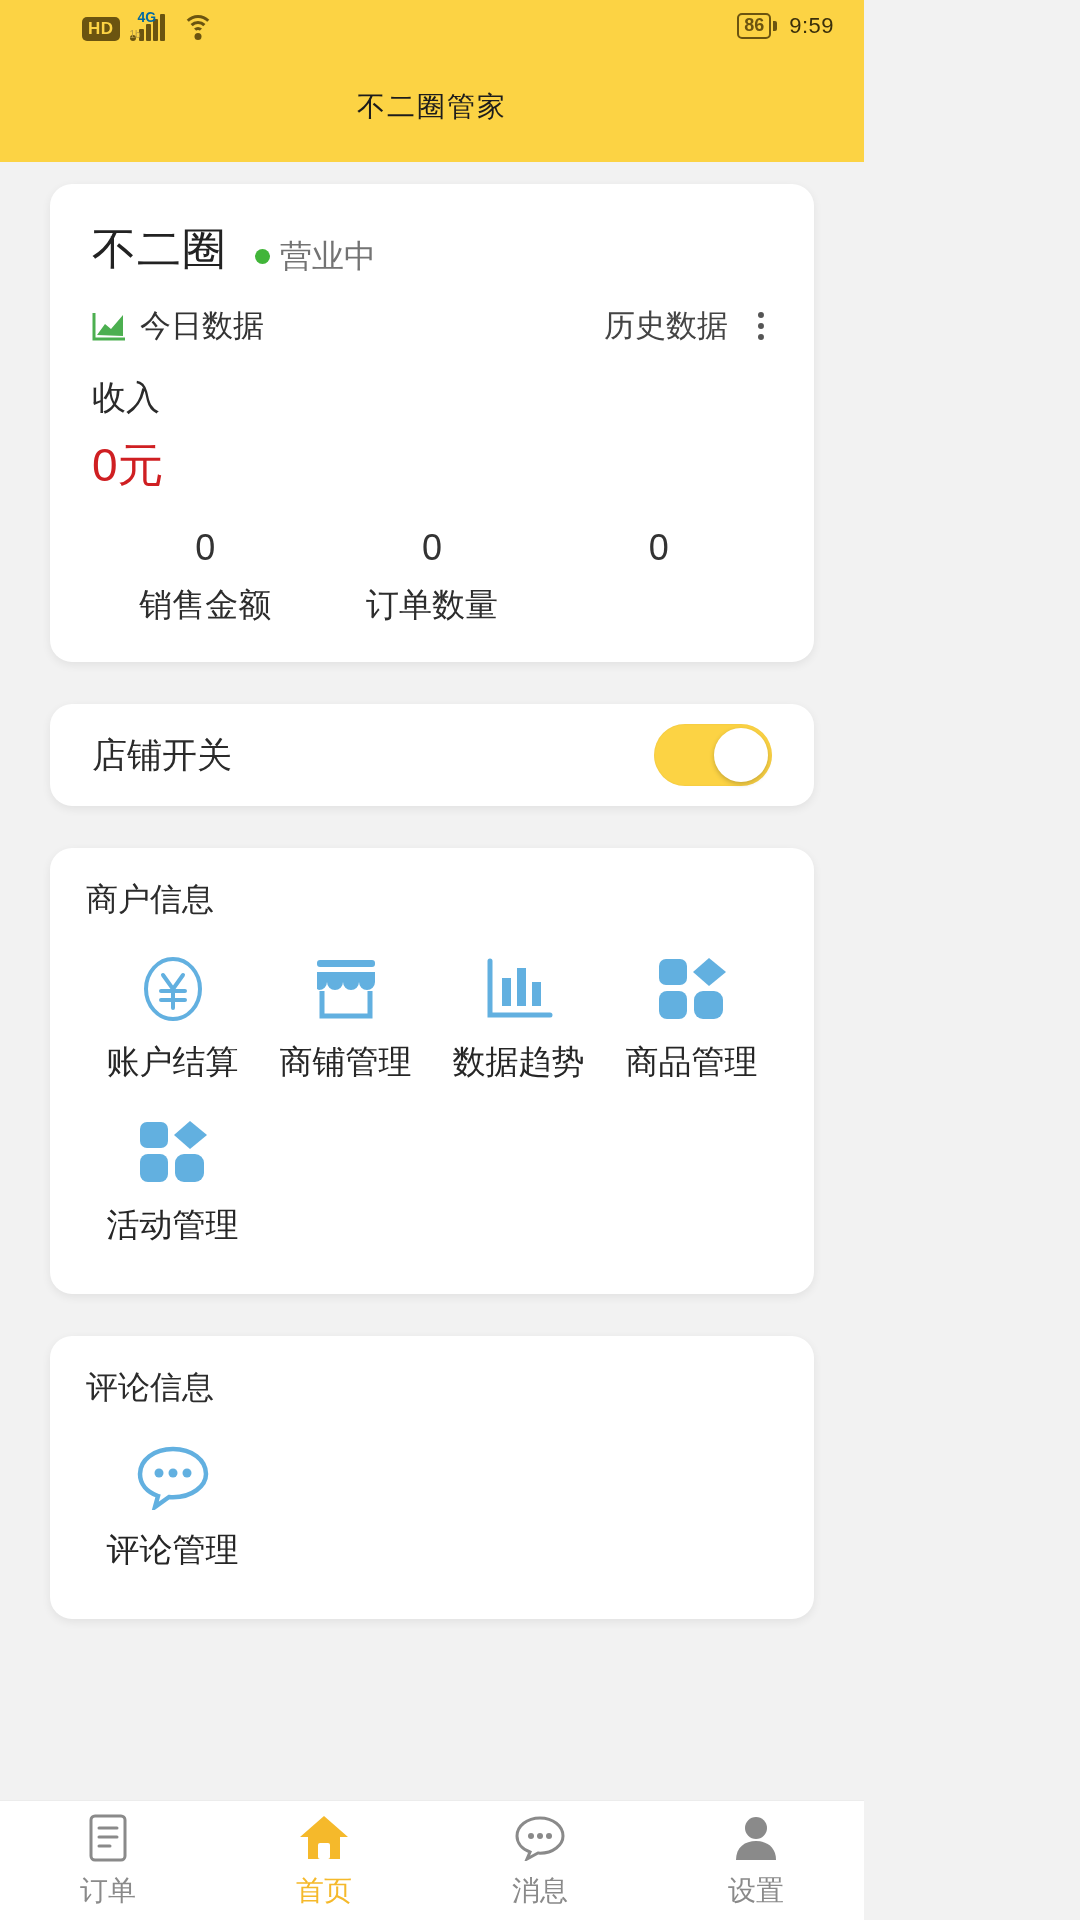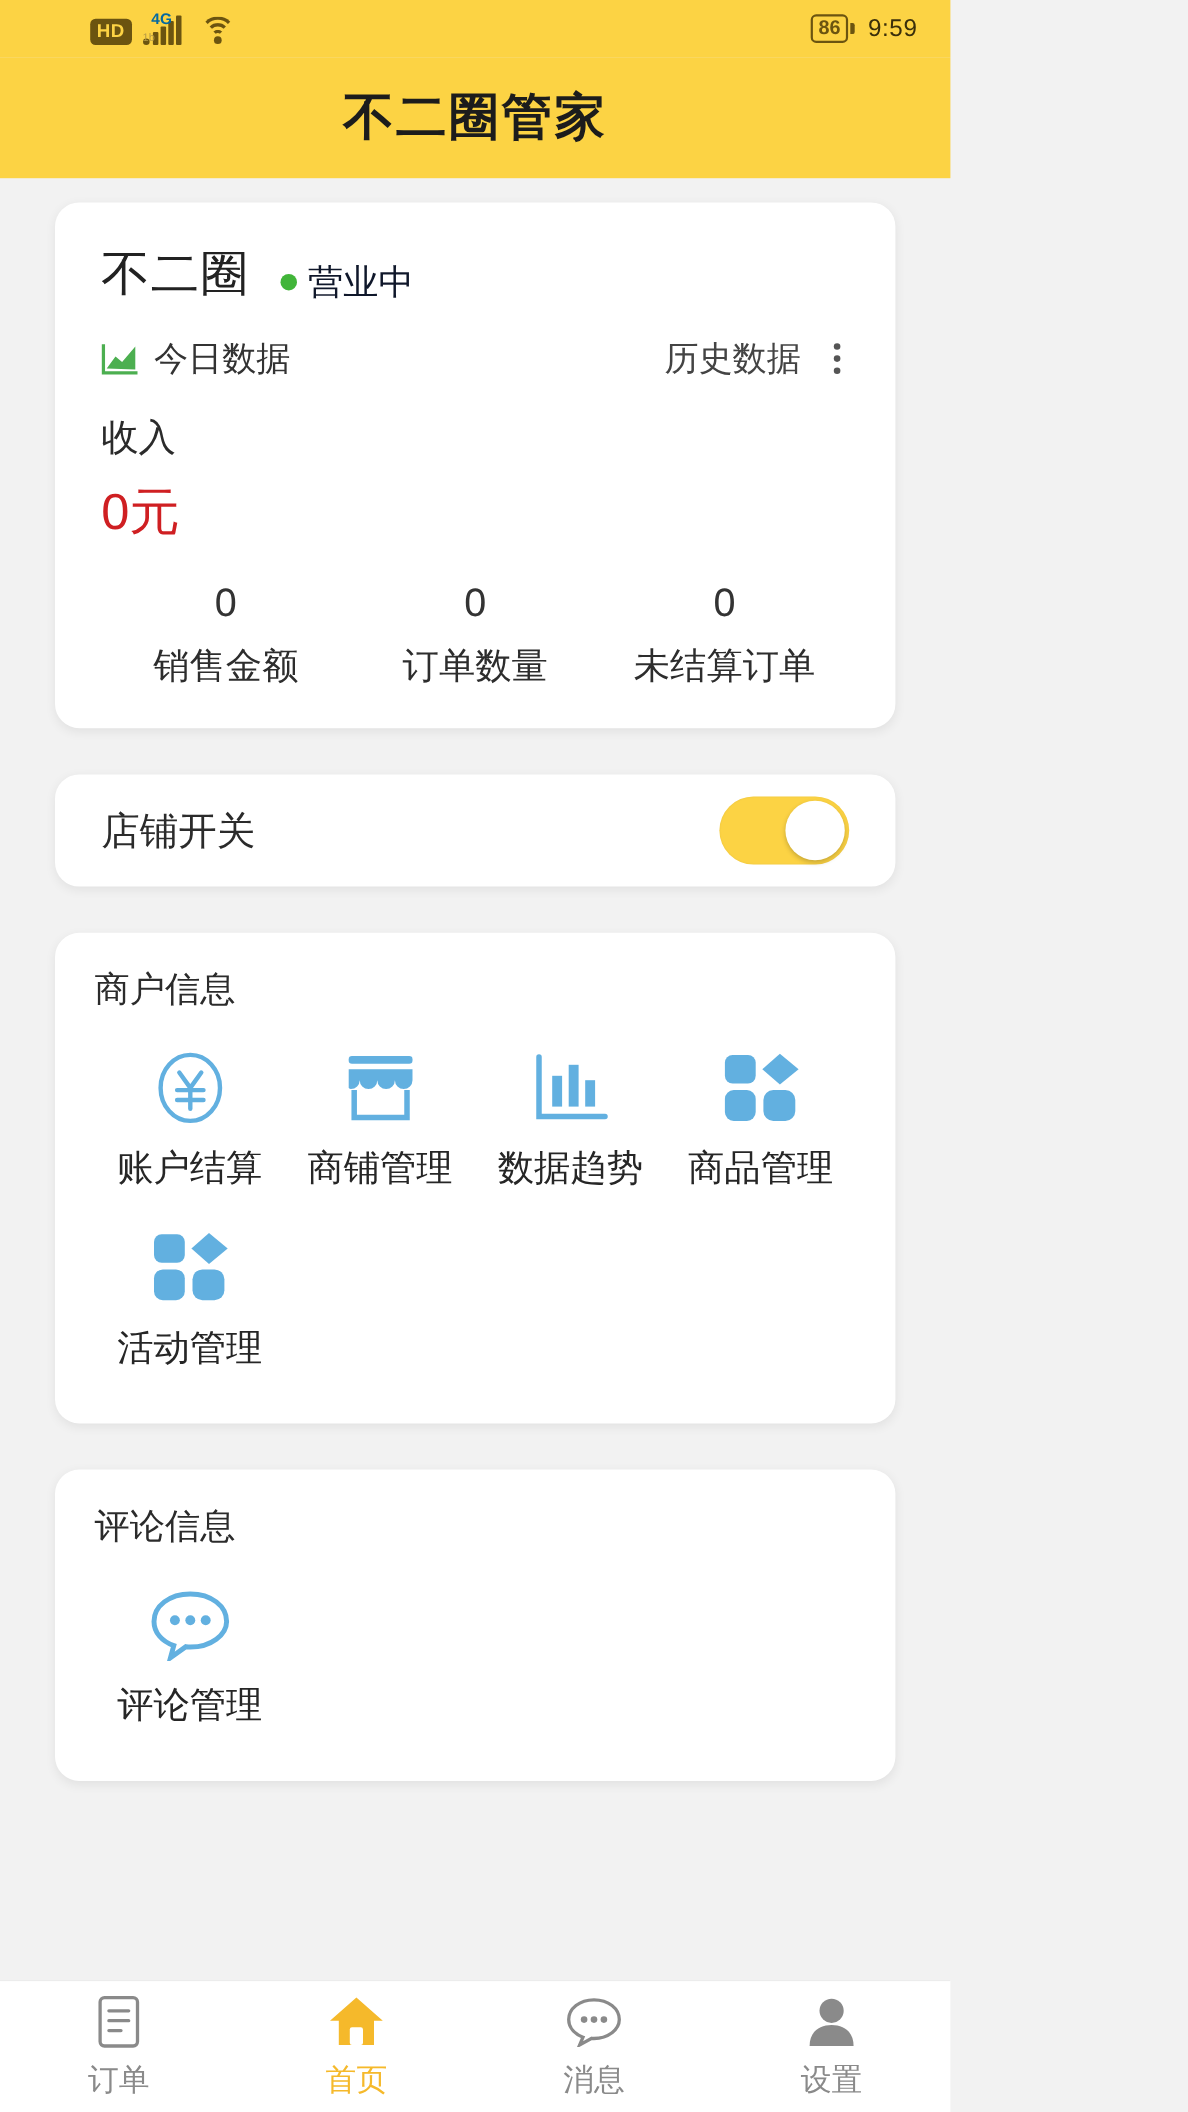--- a/index.html
+++ b/index.html
@@ -41,35 +41,35 @@
     font-size: 18px; font-weight: bold; color: #6b5410; line-height: 1.1;
   }
   .battery .tip { width: 4px; height: 10px; background: #6b5410; border-radius: 0 2px 2px 0; margin-left: 2px; }
   .clock { font-size: 22px; color: #3a2f0b; font-weight: 500; letter-spacing: .5px; }
 
   
   .titlebar {
     background: #fcd344; height: 110px; flex: 0 0 110px;
     display: flex; align-items: center; justify-content: center;
   }
-  .titlebar h1 { font-size: 46px; font-weight: bold; color: #1c1c1c; letter-spacing: 2px; }
+  .titlebar h1 { font-size: 28px; font-weight: normal; color: #1c1c1c; letter-spacing: 2px; }
 
   
   .content { flex: 1 1 auto; padding: 22px 50px 0 50px; overflow: hidden; }
 
   .card {
     background: #fff; border-radius: 22px; box-shadow: 0 3px 10px rgba(0,0,0,.07);
     margin-bottom: 42px;
   }
 
   
   .data-card { padding: 36px 42px 34px 42px; }
   .shop-row { display: flex; align-items: baseline; gap: 28px; }
   .shop-name { font-size: 44px; color: #222; font-weight: 500; letter-spacing: 1px; }
-  .status-pill { display: flex; align-items: center; gap: 10px; font-size: 32px; color: #0f172a; }
+  .status-pill { display: flex; align-items: center; gap: 10px; font-size: 32px; color: #737373; }
   .dot { width: 15px; height: 15px; border-radius: 50%; background: #41b539; display: inline-block; }
 
   .meta-row { display: flex; align-items: center; margin-top: 26px; }
   .today { display: flex; align-items: center; gap: 14px; font-size: 31px; color: #333; }
   .chart-ico { width: 34px; height: 30px; position: relative; }
   .chart-ico svg { display: block; }
   .meta-right { margin-left: auto; display: flex; align-items: center; gap: 22px; }
   .history { font-size: 31px; color: #444; }
   .kebab { display: flex; flex-direction: column; gap: 5px; padding: 6px 8px; }
   .kebab span { width: 6px; height: 6px; background: #555; border-radius: 50%; }
@@ -190,21 +190,20 @@
         <div class="stat">
           <div class="num">0</div>
           <div class="lbl">销售金额</div>
         </div>
         <div class="stat">
           <div class="num">0</div>
           <div class="lbl">订单数量</div>
         </div>
         <div class="stat">
           <div class="num">0</div>
-          <div class="lbl">未结算订单</div>
         </div>
       </div>
     </div>
 
     <div class="card toggle-card">
       <span class="toggle-label">店铺开关</span>
       <span class="switch">
           <span class="knob"></span>
         </span>
     </div>

